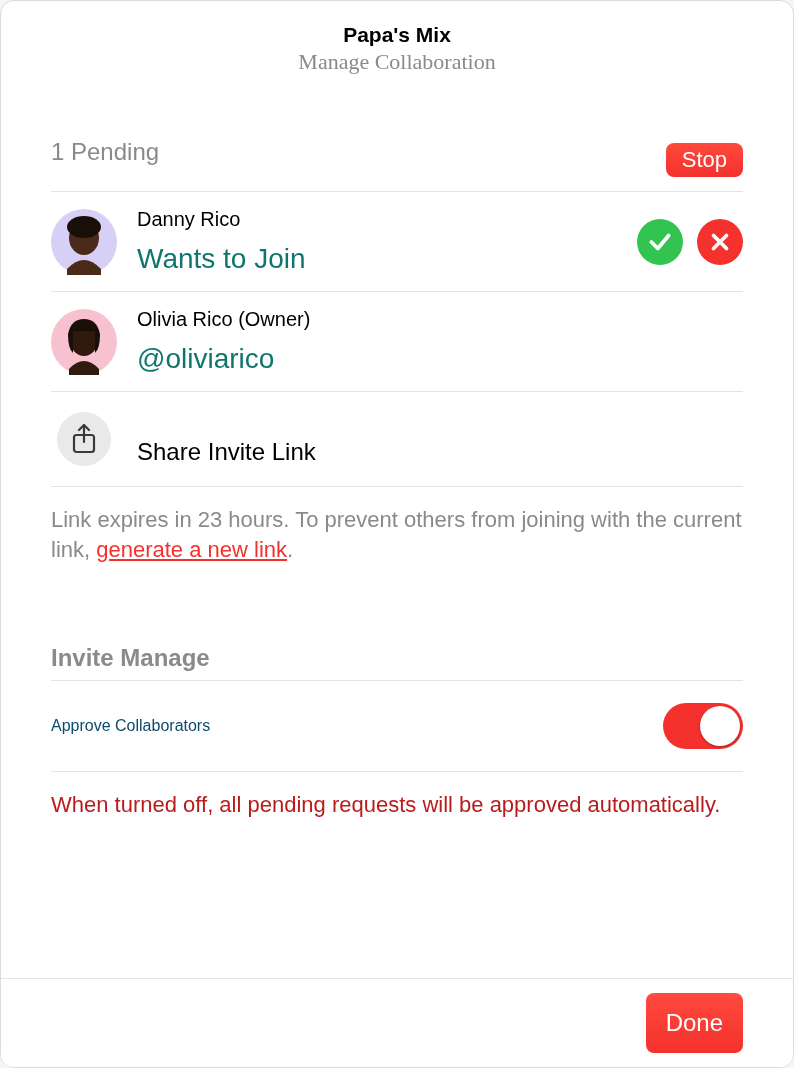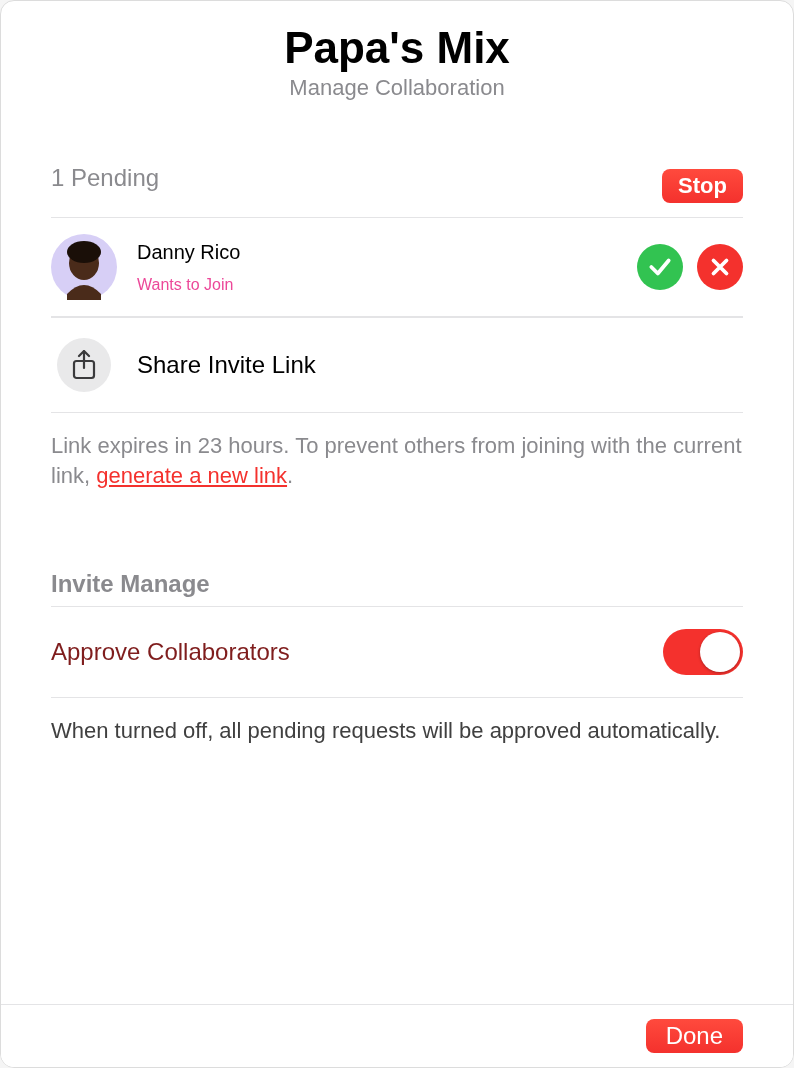--- a/index.html
+++ b/index.html
@@ -19,28 +19,29 @@
       border: 1px solid #dcdcdc;
       border-radius: 14px;
       position: relative;
       overflow: hidden;
     }
     .header {
       text-align: center;
       padding: 22px 0 12px 0;
     }
     .title {
-      font-size: 44px;
+      font-size: 21px;
       font-weight: 700;
       color: #000;
     }
     .subtitle {
       font-size: 22px;
       color: #8a8a8e;
       margin-top: 2px;
+      font-family: Liberation Serif, serif;
     }
     .content {
       padding: 0 50px;
     }
     .section-header-row {
       display: flex;
       justify-content: space-between;
       align-items: flex-start;
       margin-top: 50px;
       padding-bottom: 14px;
@@ -52,21 +53,21 @@
     }
     .section-sub {
       font-size: 24px;
       color: #8a8a8e;
       margin-top: 1px;
     }
     .stop-btn {
       background: linear-gradient(to bottom, #ff4a3d, #f4312d);
       color: #fff;
       font-size: 22px;
-      font-weight: 700;
+      font-weight: 400;
       padding: 4px 16px;
       border-radius: 8px;
       border: none;
       cursor: pointer;
       margin-top: 6px;
     }
     .divider {
       border: none;
       border-top: 1px solid #e4e4e6;
     }
@@ -86,22 +87,22 @@
       justify-content: center;
     }
     .avatar svg { width: 100%; height: 100%; }
     .row-text { flex: 1; }
     .row-name {
       font-size: 20px;
       color: #000;
       font-weight: 400;
     }
     .row-detail {
-      font-size: 16px;
-      color: #ec4899;
+      font-size: 28px;
+      color: #0f766e;
       margin-top: 12px;
     }
     .actions { display: flex; gap: 14px; }
     .circle-btn {
       width: 46px;
       height: 46px;
       border-radius: 50%;
       border: none;
       cursor: pointer;
       display: flex;
@@ -146,22 +147,22 @@
       margin-top: 80px;
       padding-bottom: 8px;
     }
     .toggle-row {
       display: flex;
       justify-content: space-between;
       align-items: center;
       padding: 22px 0;
     }
     .toggle-label {
-      font-size: 24px;
-      color: #7f1d1d;
+      font-size: 16px;
+      color: #0c4a6e;
     }
     .switch {
       position: relative;
       width: 80px;
       height: 46px;
     }
     .switch input { opacity: 0; width: 0; height: 0; }
     .slider {
       position: absolute;
       cursor: pointer;
@@ -176,41 +177,41 @@
       height: 40px;
       width: 40px;
       right: 3px;
       top: 3px;
       background-color: #fff;
       border-radius: 50%;
       box-shadow: 0 1px 3px rgba(0,0,0,0.3);
     }
     .toggle-help {
       font-size: 22px;
-      color: #404040;
+      color: #b91c1c;
       line-height: 1.35;
       margin-top: 18px;
     }
     .footer {
       position: absolute;
       bottom: 0;
       left: 0;
       right: 0;
       border-top: 1px solid #e4e4e6;
       padding: 14px 50px;
       display: flex;
       justify-content: flex-end;
       background: #fff;
     }
     .done-btn {
       background: linear-gradient(to bottom, #ff4a3d, #f4312d);
       color: #fff;
       font-size: 24px;
       font-weight: 500;
-      padding: 3px 20px;
+      padding: 16px 20px;
       border-radius: 8px;
       border: none;
       cursor: pointer;
     }
   </style>
 </head>
 <body>
 
 <div class="window">
 
@@ -252,24 +253,38 @@
         <button class="circle-btn reject">
           <svg viewBox="0 0 24 24">
             <path d="M6 6 L18 18 M18 6 L6 18" stroke="#fff" stroke-width="3.5" fill="none" stroke-linecap="round"></path>
           </svg>
         </button>
       </div>
     </div>
 
     <hr class="divider">
 
-
-    <hr class="divider">
-
-    <div class="row" style="cursor:pointer; padding:20px 0;">
+    <div class="row">
+      <div class="avatar">
+        <svg viewBox="0 0 66 66">
+          <circle cx="33" cy="33" r="33" fill="#f7c1cf"></circle>
+          <ellipse cx="33" cy="31" rx="14" ry="16" fill="#2f1a0d"></ellipse>
+          <path d="M18 60 Q33 44 48 60 L48 66 L18 66 Z" fill="#2f1a0d"></path>
+          <path d="M17 25 Q20 10 33 10 Q46 10 49 25 Q49 40 44 44 L44 22 L22 22 L22 44 Q17 40 17 25 Z" fill="#1a0f08"></path>
+        </svg>
+      </div>
+      <div class="row-text">
+        <div class="row-name">Olivia Rico (Owner)</div>
+        <div class="row-detail">@oliviarico</div>
+      </div>
+    </div>
+
+    <hr class="divider">
+
+    <div class="row" style="cursor:pointer; padding:20px 0;align-items:flex-end;">
       <div class="share-icon-wrap">
         <svg viewBox="0 0 26 30">
           <path d="M13 1 L13 18 M13 1 L8 6 M13 1 L18 6" stroke="#3a3a3c" stroke-width="2.2" fill="none" stroke-linecap="round" stroke-linejoin="round"></path>
           <rect x="3" y="11" width="20" height="17" rx="2.5" stroke="#3a3a3c" stroke-width="2.2" fill="none"></rect>
         </svg>
       </div>
       <div class="share-label">Share Invite Link</div>
     </div>
 
     <hr class="divider">

